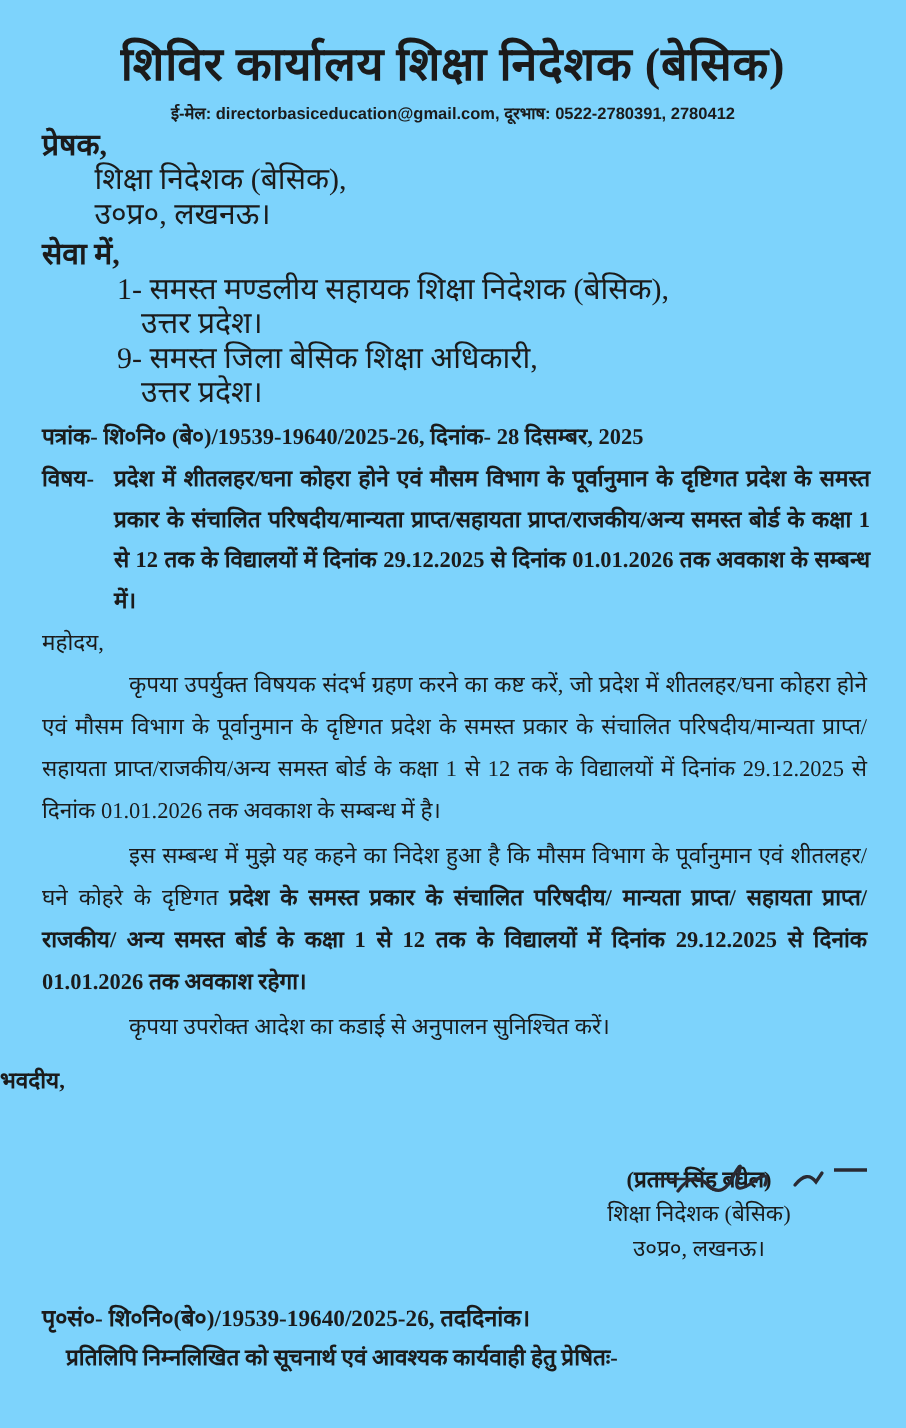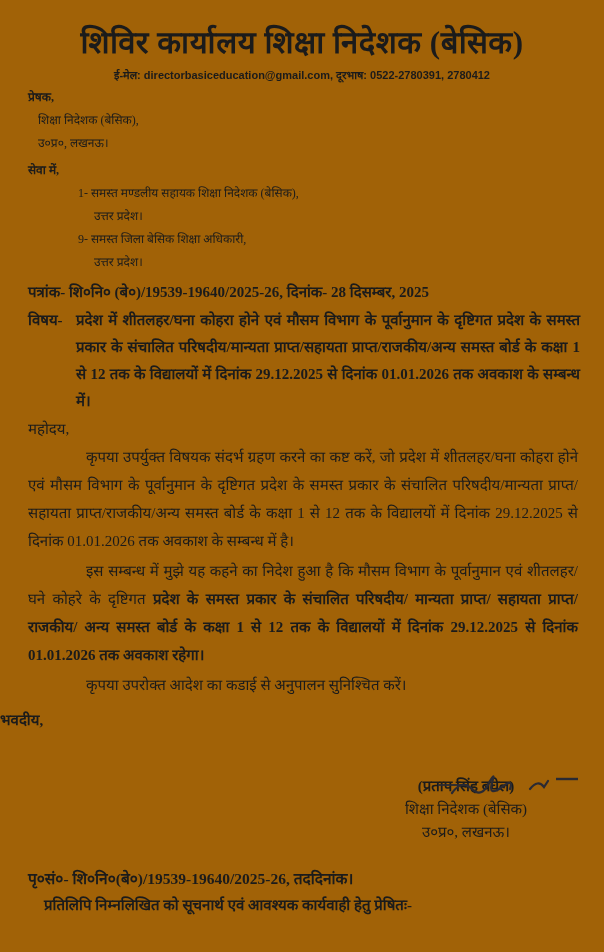--- a/index.html
+++ b/index.html
@@ -1,35 +1,35 @@
 <!DOCTYPE html>
 <html lang="hi"><head>
 <meta charset="utf-8">
 <style>
   * { margin:0; padding:0; box-sizing:border-box; }
   html,body { background:#e8e8e6; }
   .page {
     position:relative;
     width:604px; height:952px;
     margin:0 auto;
-    background:#a16207;
+    background:#7dd3fc;
     color:#1b1b1b;
     font-family:"Liberation Serif","DejaVu Sans",serif;
     overflow:hidden;
   }
   
   .letterhead { text-align:center; padding-top:20px; }
   .lh-title   { font-size:31px; font-weight:700; letter-spacing:0.5px; }
   .lh-address { font-size:19px; font-weight:700; margin-top:11px; }
   .lh-contact { font-size:11px; font-weight:700; margin-top:5px;
                 font-family:"Liberation Sans","DejaVu Sans",sans-serif; }
   
-  .meta { font-size:12px; line-height:23px; margin-top:4px; }
+  .meta { font-size:20px; line-height:23px; margin-top:4px; }
   .meta .lbl { font-weight:700; margin-left:28px; }
-  .meta .ind1 { margin-left:38px; }
+  .meta .ind1 { margin-left:63px; }
   .meta .ind2 { margin-left:94px; }
   .meta .num-line { margin-left:78px; }
   
   .refline { margin:6px 28px 0 28px; font-size:15px; font-weight:700; line-height:24px; }
   .subject { display:flex; margin:3px 24px 0 28px; font-weight:700; font-size:15px; line-height:27px;justify-content:flex-end; }
   .subject .s-lbl { flex:0 0 48px; }
   .subject .s-txt { flex:1; text-align:justify; }
   
   .salutation { margin:2px 28px 0 28px; font-size:15px; line-height:24px; }
   .para { margin:2px 26px 0 28px; font-size:15px; line-height:28px; text-align:justify; }

